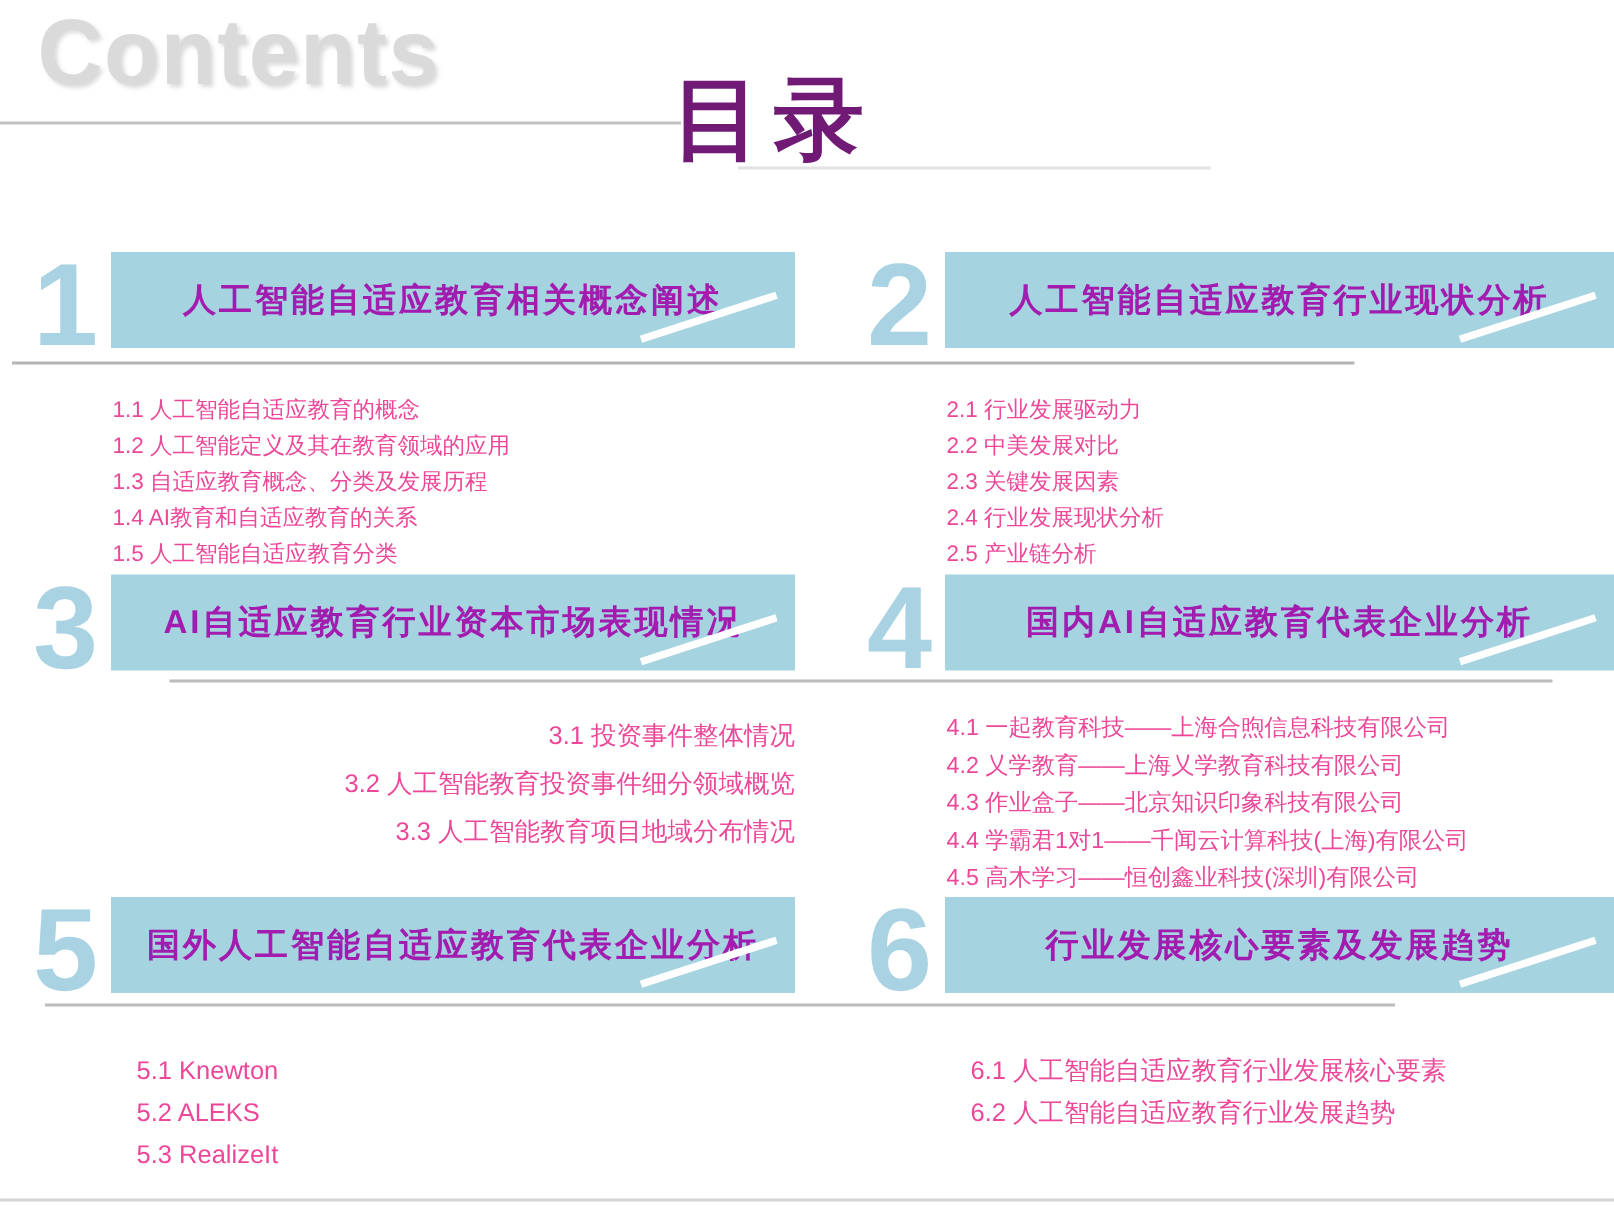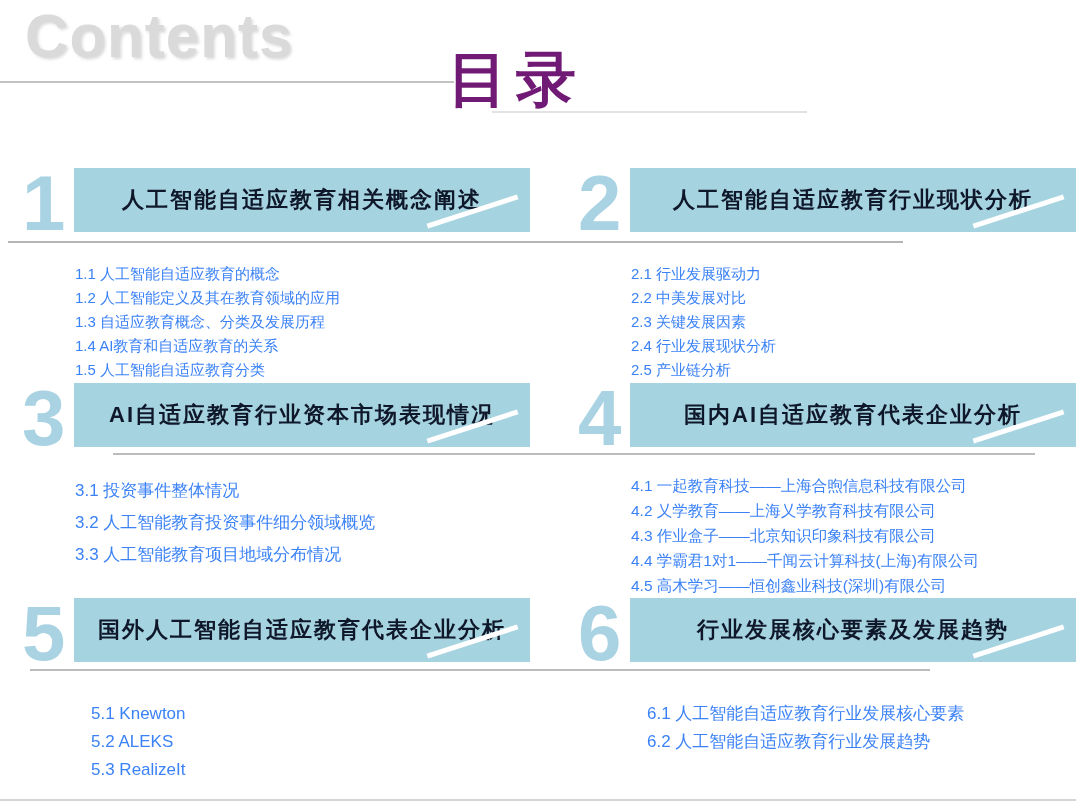--- a/index.html
+++ b/index.html
@@ -45,36 +45,36 @@
     width:42px; flex:0 0 42px;
     font-size:78px; line-height:74px; font-weight:bold;
     color:#a9d3e2; text-align:left; margin-top:-2px;
   }
   .banner {
     position:relative; margin-left:10px; width:calc(100% - 52px); height:64px;
     background:#a6d3e0;
   }
   .banner-title {
     display:block; width:100%; height:64px; line-height:64px;
-    text-align:center; color:#0f172a; font-weight:bold;
+    text-align:center; color:#a21caf; font-weight:bold;
     font-size:22px; letter-spacing:2px; white-space:nowrap; overflow:hidden;
   }
   .slash {
     position:absolute; right:10px; bottom:18px;
     width:95px; height:5px; background:#ffffff;
     transform:rotate(-18deg);
   }
 
-  .items { margin-left:53px; color:#3b82f6; }
+  .items { margin-left:53px; color:#ec4899; }
   .item { white-space:nowrap; }
 
   
   .sec1 .items, .sec2 .items { margin-top:22px; font-size:15px; }
   .sec1 .item,  .sec2 .item  { line-height:24px; }
-  .sec3 .items { margin-top:20px; font-size:17px; }
+  .sec3 .items { margin-top:20px; font-size:17px;text-align:right; }
   .sec3 .item  { line-height:32px; }
   .sec4 .items { margin-top:18px; font-size:15.5px; }
   .sec4 .item  { line-height:25px; }
   .sec5 .items, .sec6 .items { margin-top:30px; font-size:17px; }
   .sec5 .item,  .sec6 .item  { line-height:28px;margin-left:16px; }
 
   
   .divider { position:absolute; height:2px; background:#b5b5b5; }
   .div-row1 { left:8px;   top:241px; width:895px; }
   .div-row2 { left:113px; top:453px; width:922px; background:#bcbcbc; }

